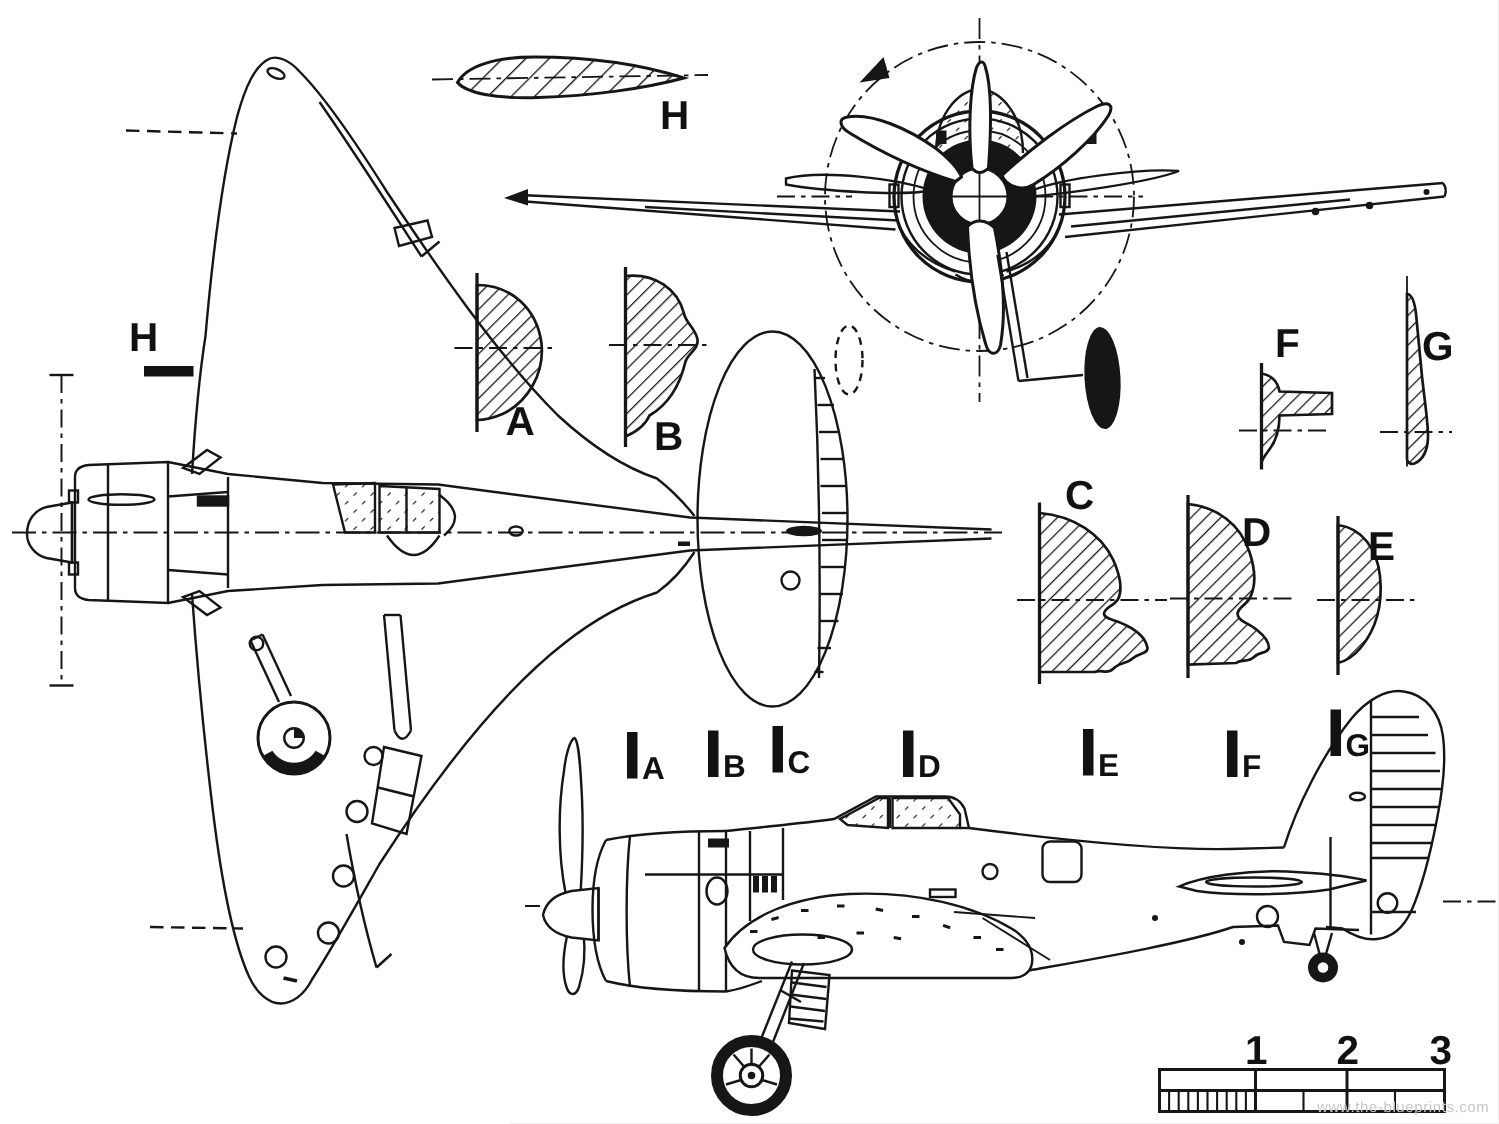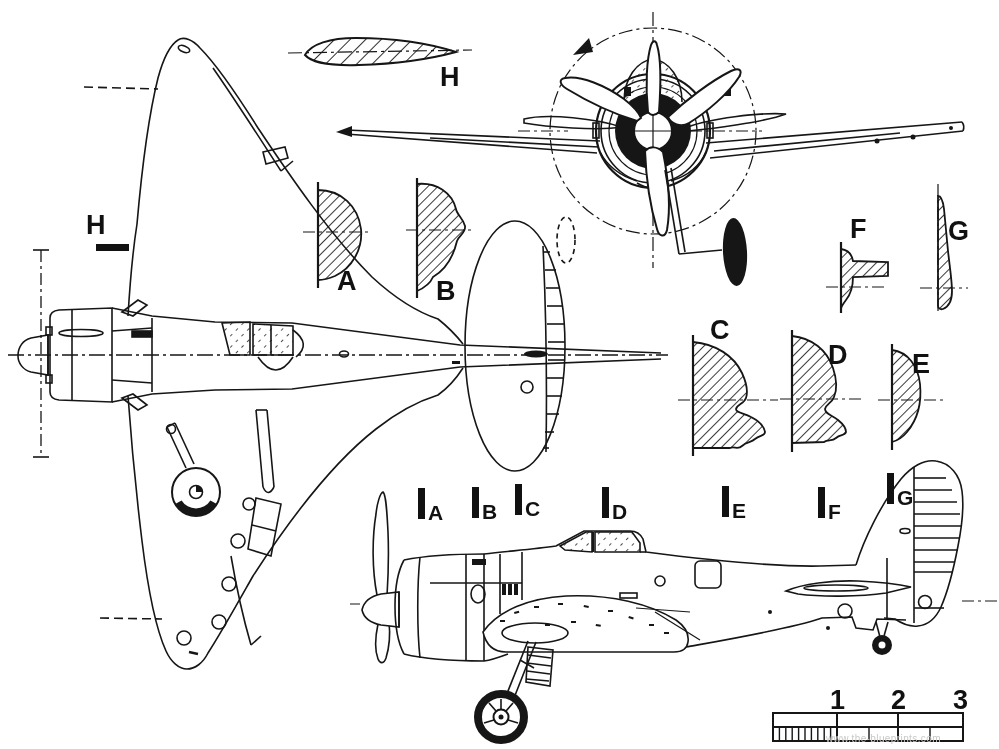--- a/index.html
+++ b/index.html
@@ -11,21 +11,21 @@
   .lbl{
     position:absolute;color:#111;font-weight:700;font-size:27px;line-height:1;
     font-family:"Liberation Sans",sans-serif;user-select:none;
   }
   .station{position:absolute;color:#111;white-space:nowrap;}
   .ibar{display:inline-block;width:7px;height:31px;background:#111;vertical-align:top;}
   .isub{display:inline-block;font-size:21px;font-weight:700;margin-left:3px;margin-top:14px;vertical-align:top;line-height:1;}
   .hbar{position:absolute;background:#111;width:33px;height:7px;}
   .scale-num{position:absolute;color:#111;font-weight:700;font-size:27px;line-height:1;}
   .watermark{
-    position:absolute;left:826px;top:733px;font-size:10px;letter-spacing:.4px;
+    position:absolute;left:878px;top:733px;font-size:10px;letter-spacing:.4px;
     color:#c8c8c8;font-weight:400;
   }
 </style>
 </head>
 <body>
 
 <div class="stage">
 
 <svg width="999" height="749" viewBox="0 0 999 749">
   <defs>

